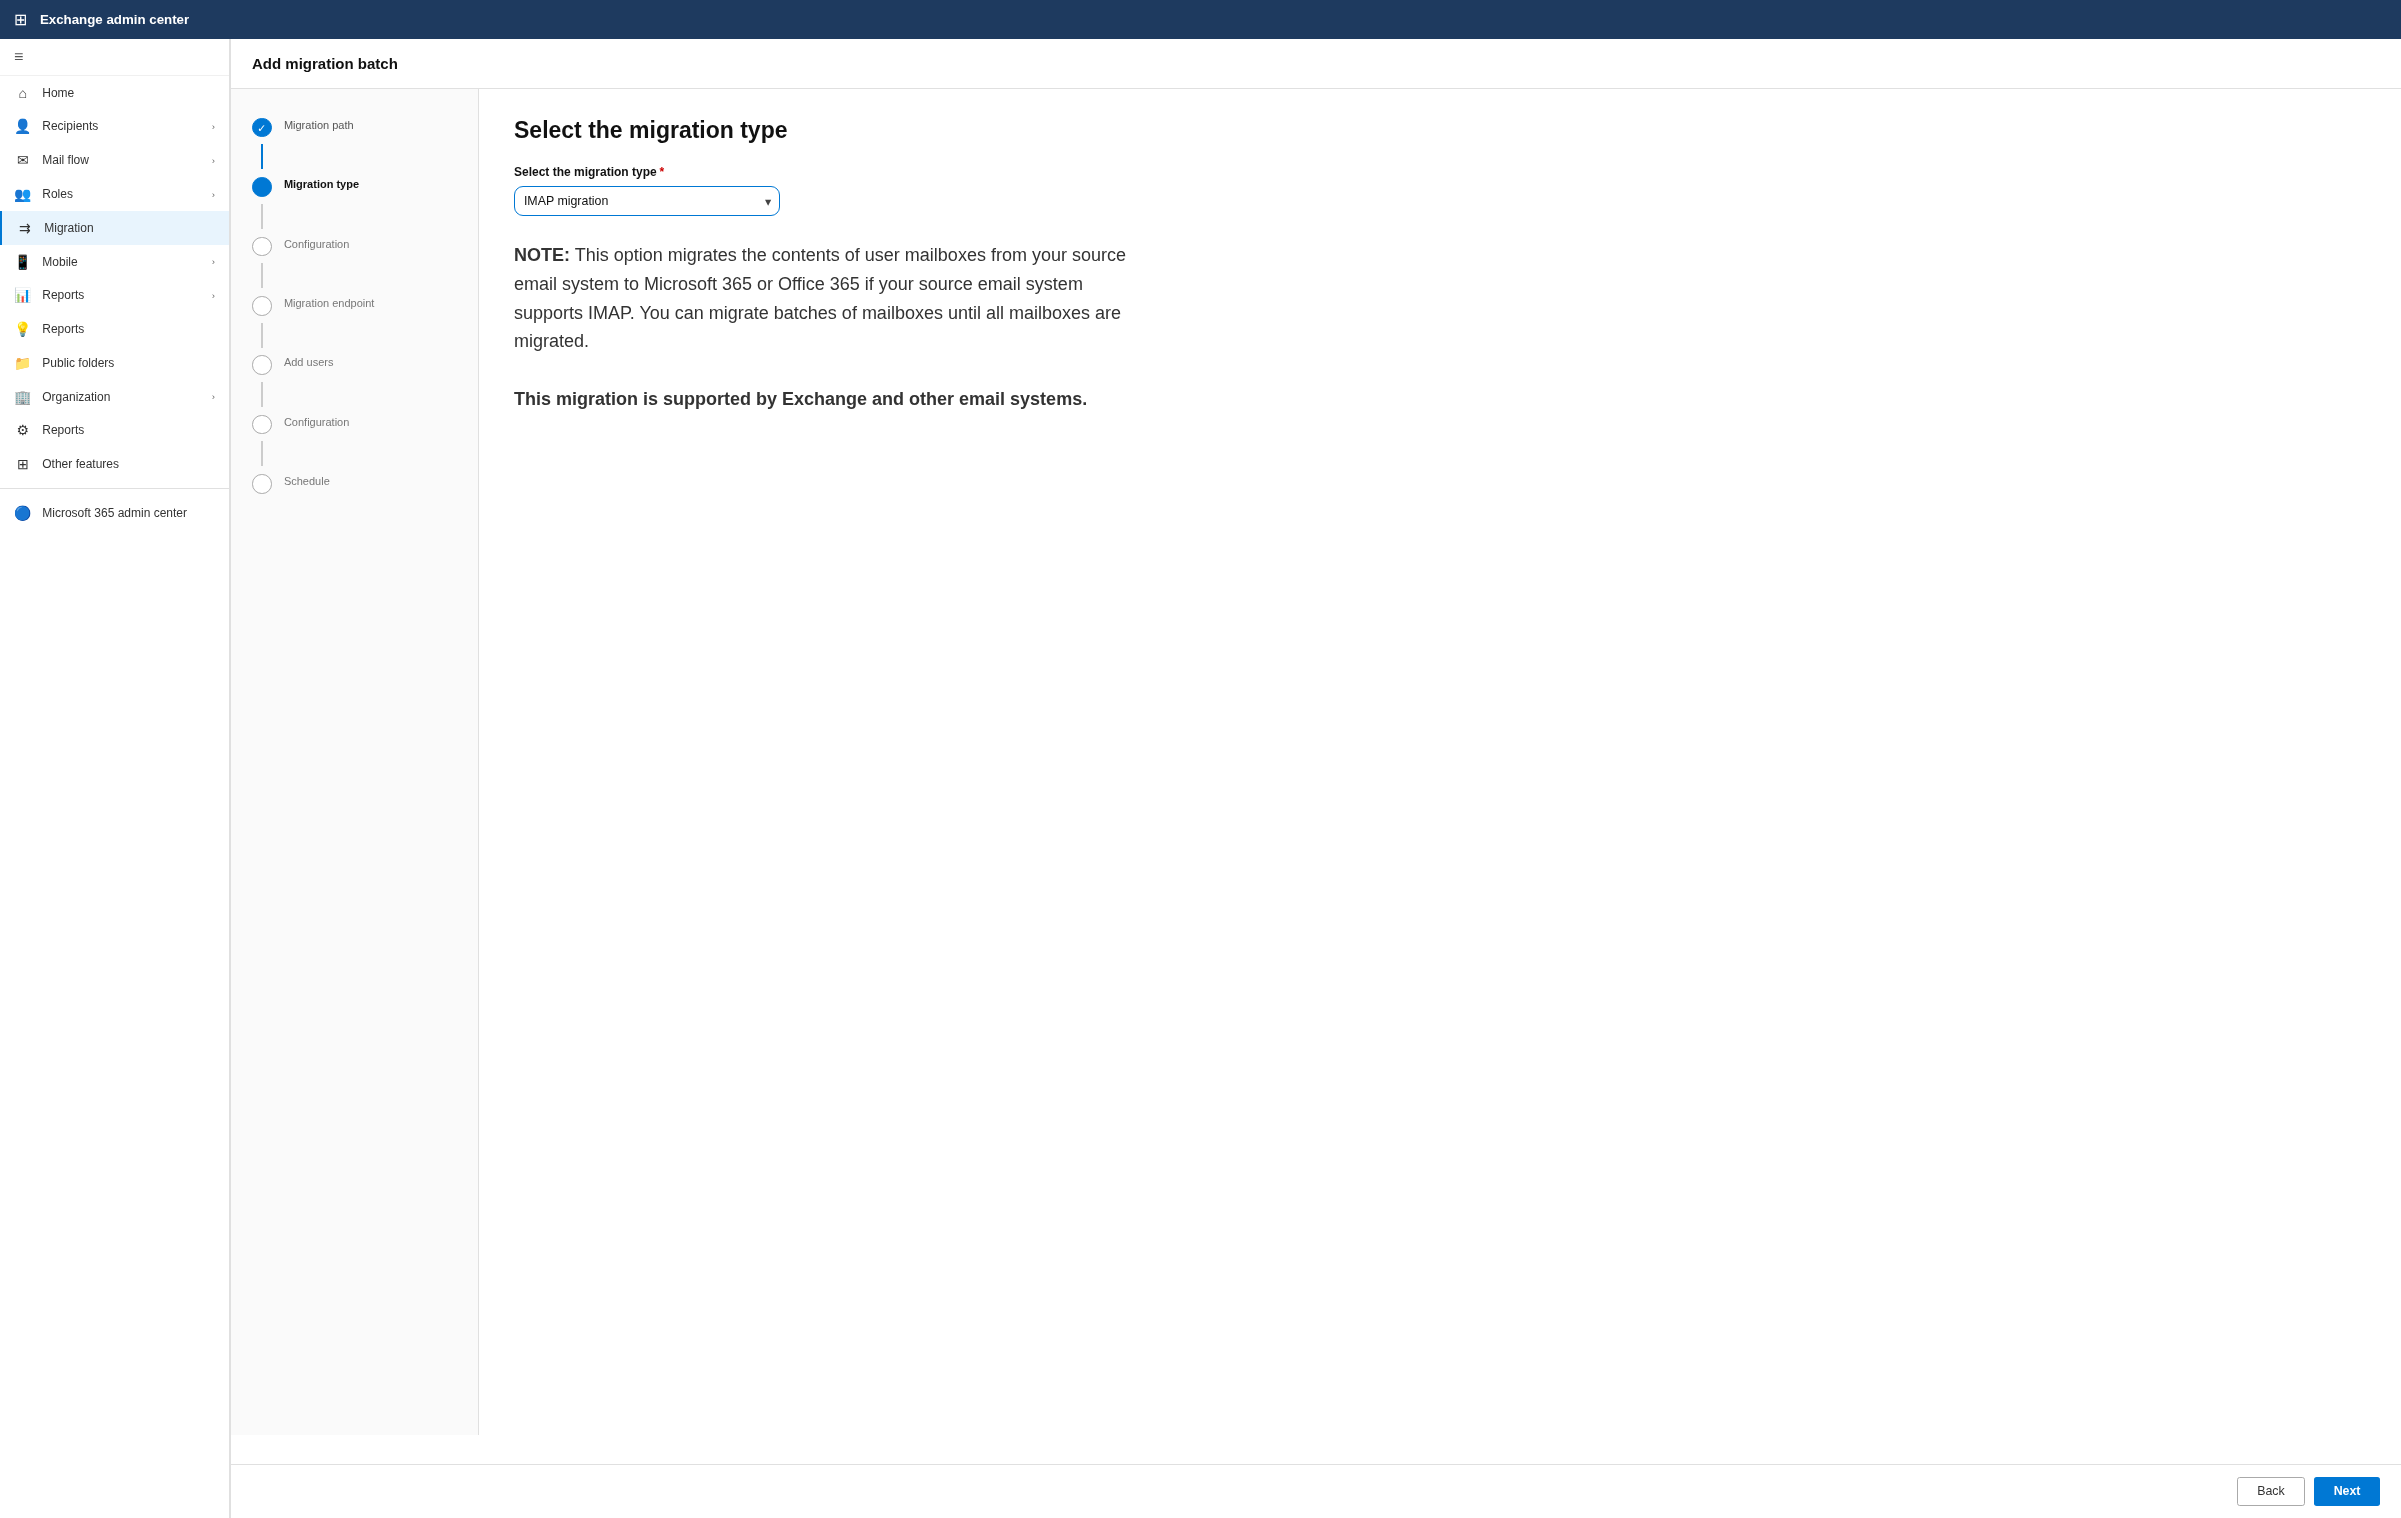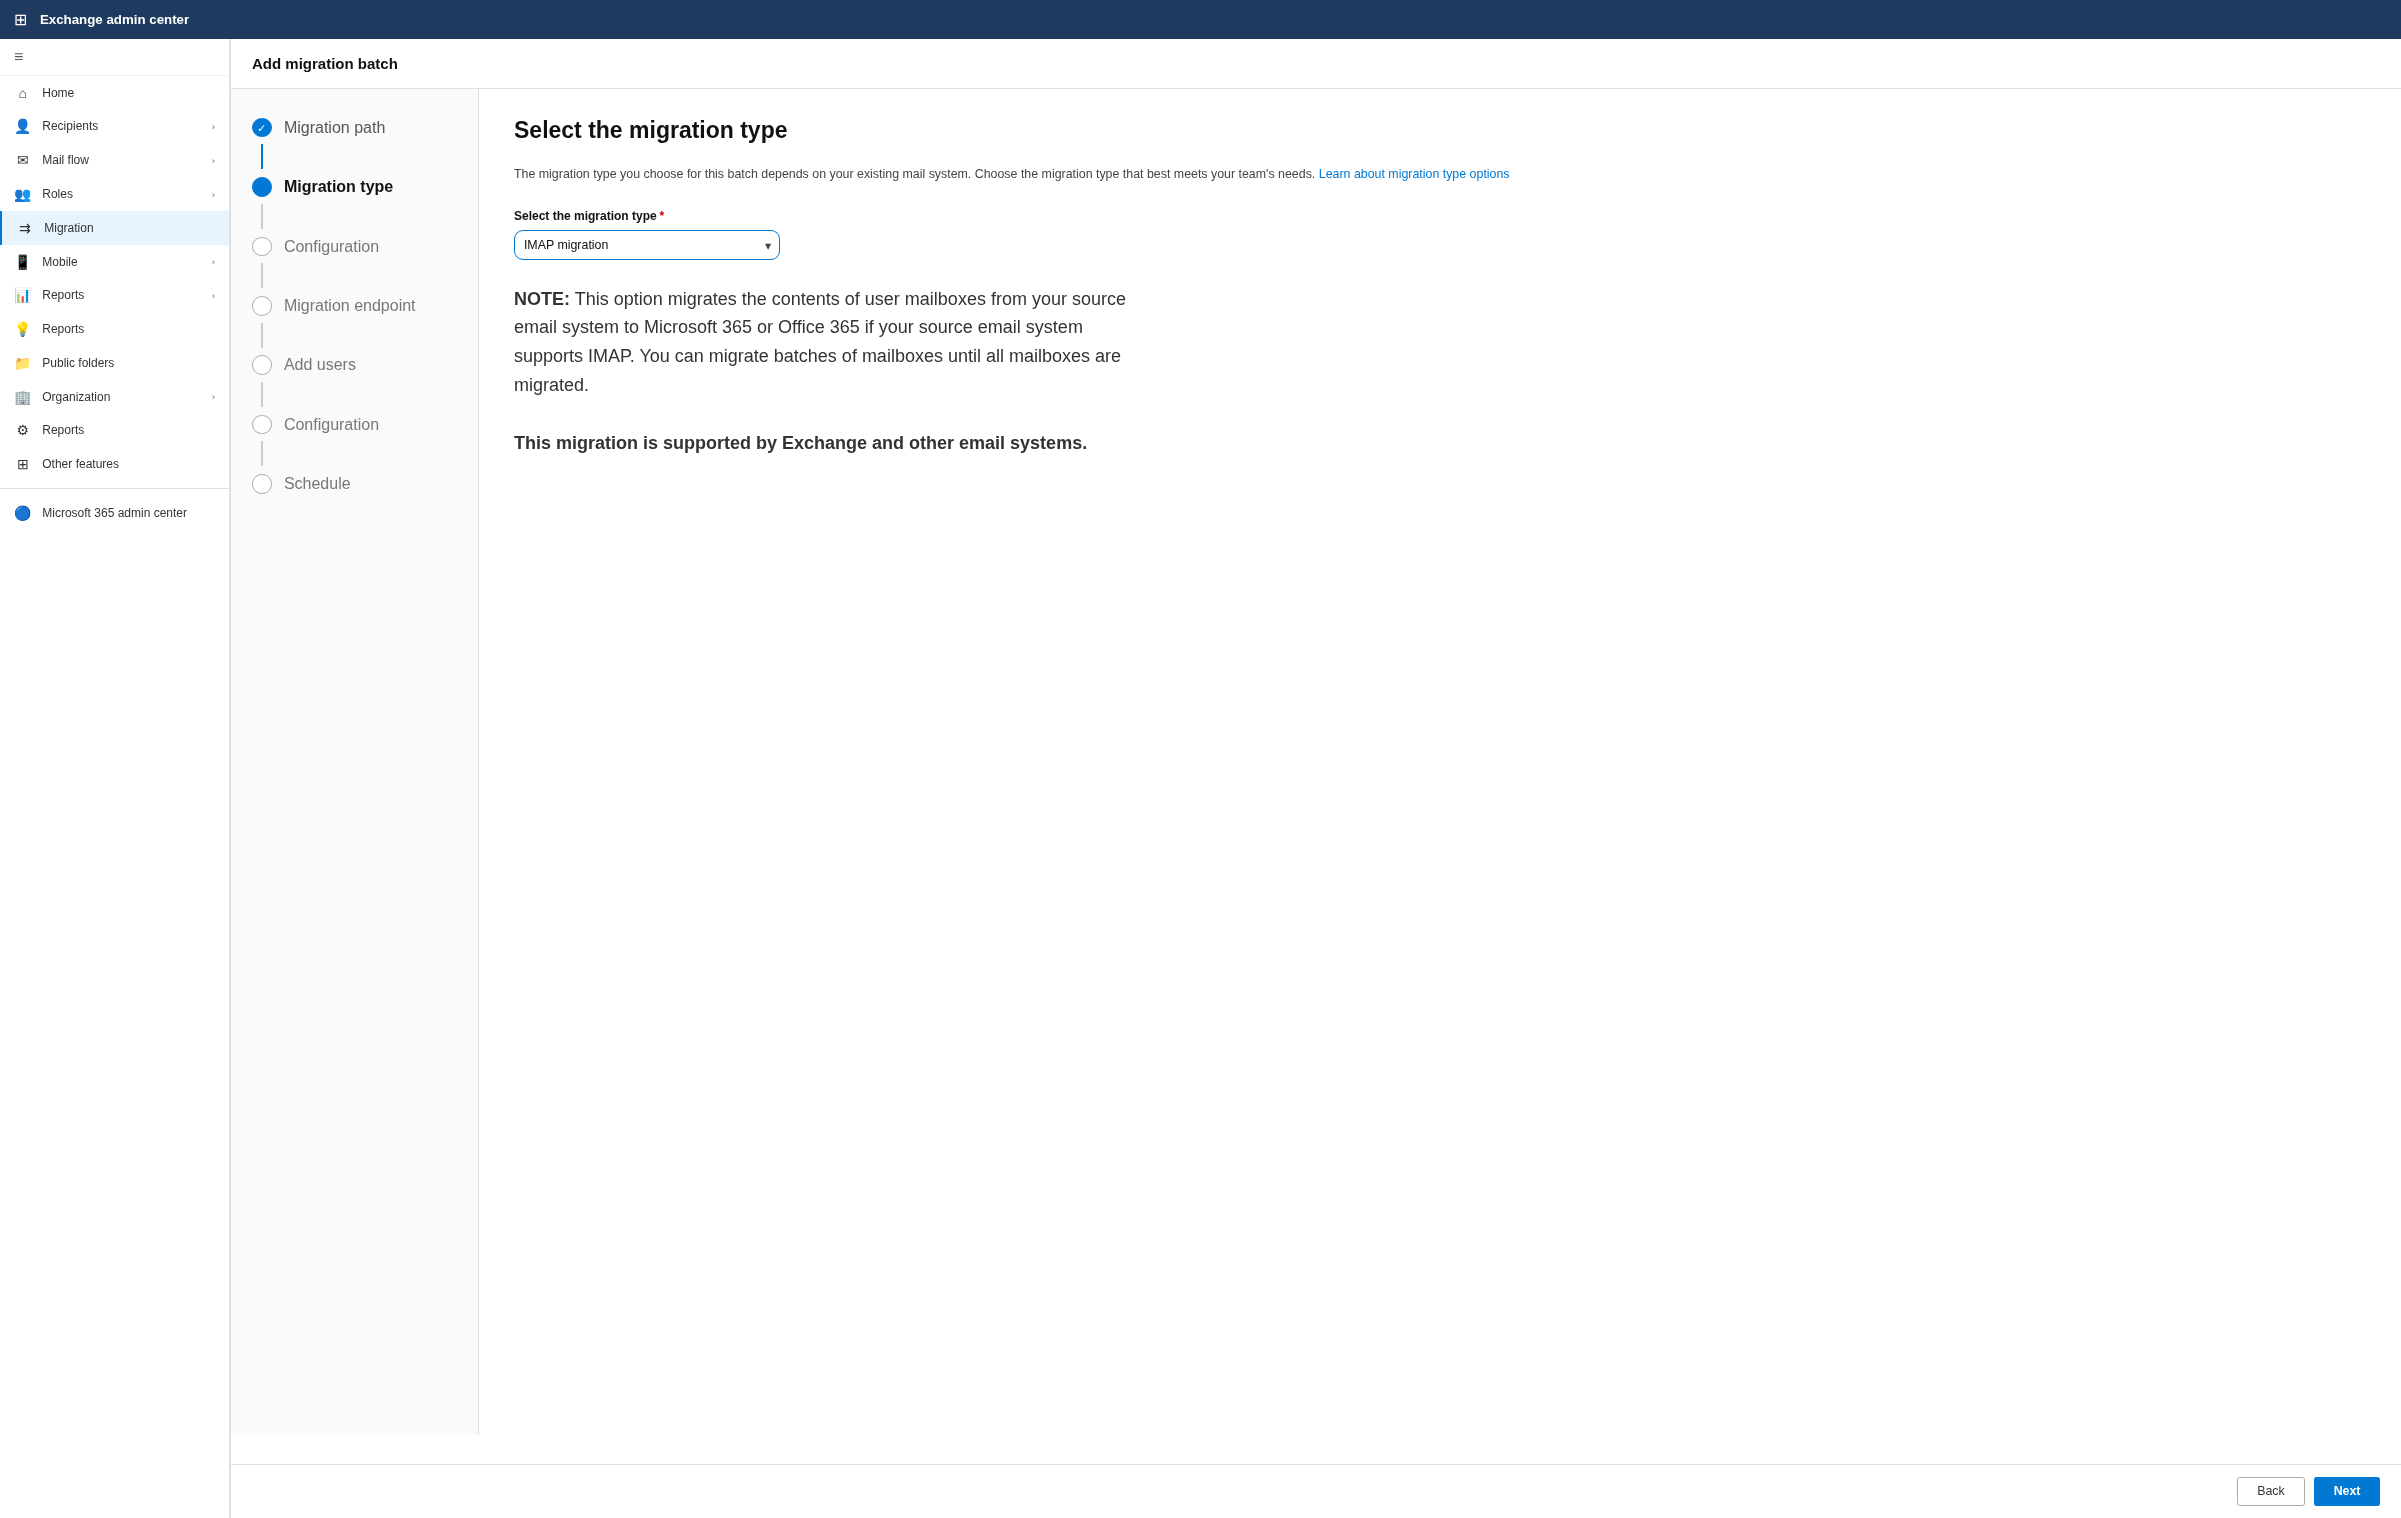--- a/index.html
+++ b/index.html
@@ -107,21 +107,21 @@
     .wizard-step-indicator.completed {
       background: #0078d4; color: white; border: 1.8px solid #0078d4;
     }
     .wizard-step-indicator.current {
       background: #0078d4; color: white; border: 1.8px solid #0078d4;
     }
     .wizard-step-indicator.pending {
       background: white; border: 1.8px solid #aaa; color: transparent;
     }
     .wizard-step-label {
-      font-size: 16px; color: #333; padding-top: 1.8px;
+      font-size: 11px; color: #333; padding-top: 1.8px;
     }
     .wizard-step-label.current { font-weight: 700; color: #111; }
     .wizard-step-label.completed { color: #555; }
     .wizard-step-label.pending { color: #777; }
 
     
     .wizard-connector {
       width: 1.8px; height: 25px; background: #ccc;
       margin-left: 30px;
     }
@@ -316,24 +316,20 @@
     </div>
           <div class="wizard-connector"></div>
           <div class="wizard-step">
       <div class="wizard-step-indicator pending"></div>
       <div class="wizard-step-label pending">Schedule</div>
     </div>
         </div>
 
       <div class="wizard-content">
         <h2>Select the migration type</h2>
-        <p class="wizard-desc">
-          <span>The migration type you choose for this batch depends on your existing mail system. Choose the migration type that best meets your team's needs.</span>
-          <a href="#"> <span>Learn about migration type options</span></a>
-        </p>
 
         <div class="field-label">
           <span>Select the migration type</span><span class="required">*</span>
         </div>
         <div class="select-wrapper">
           <select id="migration-type-select">
           <option value="IMAP migration">IMAP migration</option><option value="Cutover migration">Cutover migration</option><option value="Staged migration">Staged migration</option><option value="Exchange Remote Move migration">Exchange Remote Move migration</option></select>
         </div>
 
         <div class="note-block">

